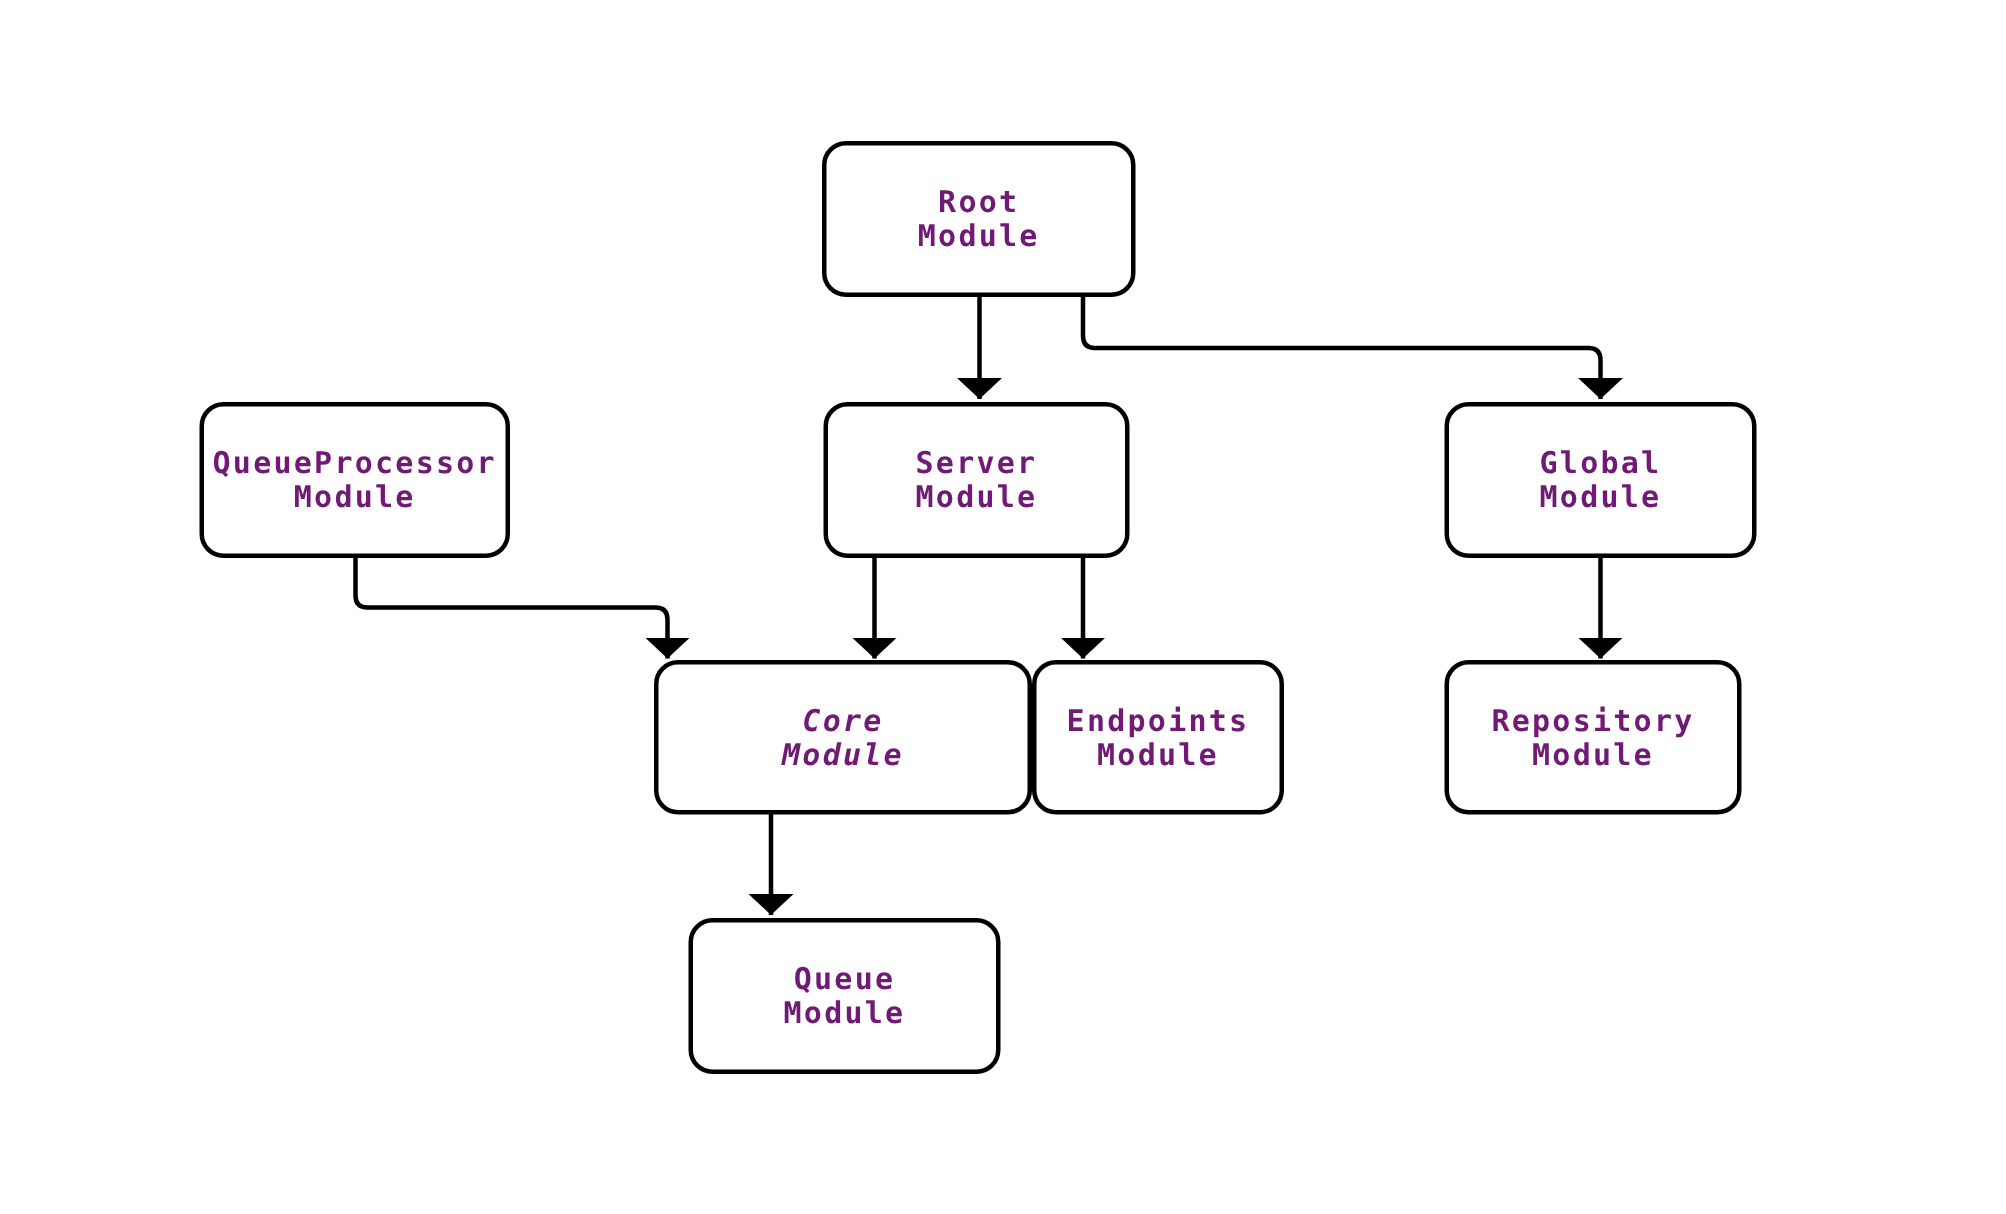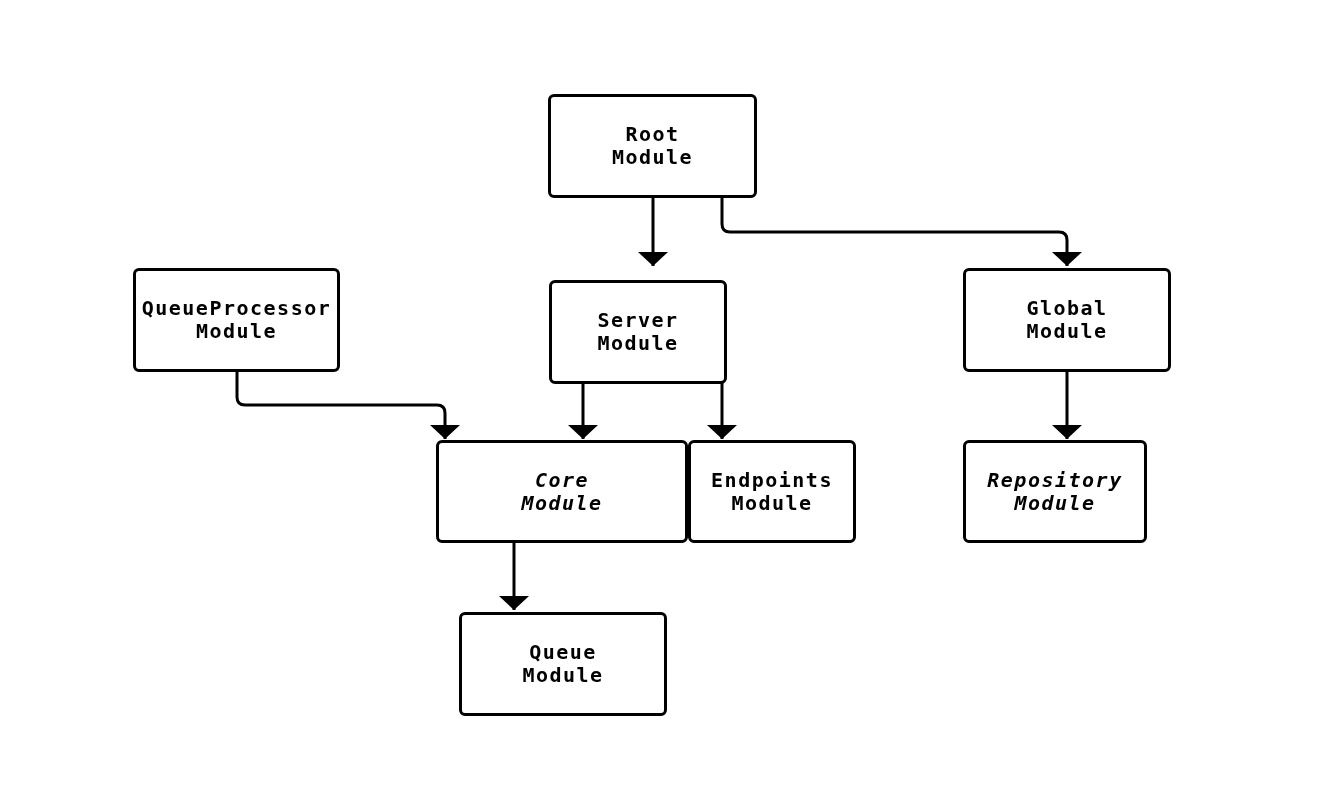--- a/index.html
+++ b/index.html
@@ -25,27 +25,27 @@
   .edge {
     fill: none;
     stroke: #000000;
     stroke-width: 3;
   }
   .node {
     position: absolute;
     box-sizing: border-box;
     background: #ffffff;
     border: 3px solid #000000;
-    border-radius: 6px;
+    border-radius: 16px;
     display: flex;
     flex-direction: column;
     align-items: center;
     justify-content: center;
     text-align: center;
-    color: #000000;
+    color: #701a75;
     font-weight: bold;
     font-size: 20px;
     line-height: 23px;
     letter-spacing: 1.5px;
   }
   .node .line { white-space: nowrap; }
 </style>
 </head>
 <body>
 
@@ -78,41 +78,41 @@
   <div class="node" style="left:548px; top:94px; width:209px; height:104px;">
     <span class="line">Root</span>
     <span class="line">Module</span>
   </div>
 
   <div class="node" style="left:133px; top:268px; width:207px; height:104px;text-align:right;">
     <span class="line">QueueProcessor</span>
     <span class="line">Module</span>
   </div>
 
-  <div class="node" style="left:549px; top:280px; width:178px; height:104px;text-align:right;">
+  <div class="node" style="left:549px; top:268px; width:204px; height:104px;text-align:right;">
     <span class="line">Server</span>
     <span class="line">Module</span>
   </div>
 
   <div class="node" style="left:963px; top:268px; width:208px; height:104px;">
     <span class="line">Global</span>
     <span class="line">Module</span>
   </div>
 
   <div class="node" style="left:436px; top:440px; width:252px; height:103px;font-style:italic;">
     <span class="line">Core</span>
     <span class="line">Module</span>
   </div>
 
   <div class="node" style="left:688px; top:440px; width:168px; height:103px;">
     <span class="line">Endpoints</span>
     <span class="line">Module</span>
   </div>
 
-  <div class="node" style="left:963px; top:440px; width:184px; height:103px;font-style:italic;">
+  <div class="node" style="left:963px; top:440px; width:198px; height:103px;">
     <span class="line">Repository</span>
     <span class="line">Module</span>
   </div>
 
   <div class="node" style="left:411px; top:612px; width:208px; height:104px;margin-left:48px;">
     <span class="line">Queue</span>
     <span class="line">Module</span>
   </div>
 
 </div>

